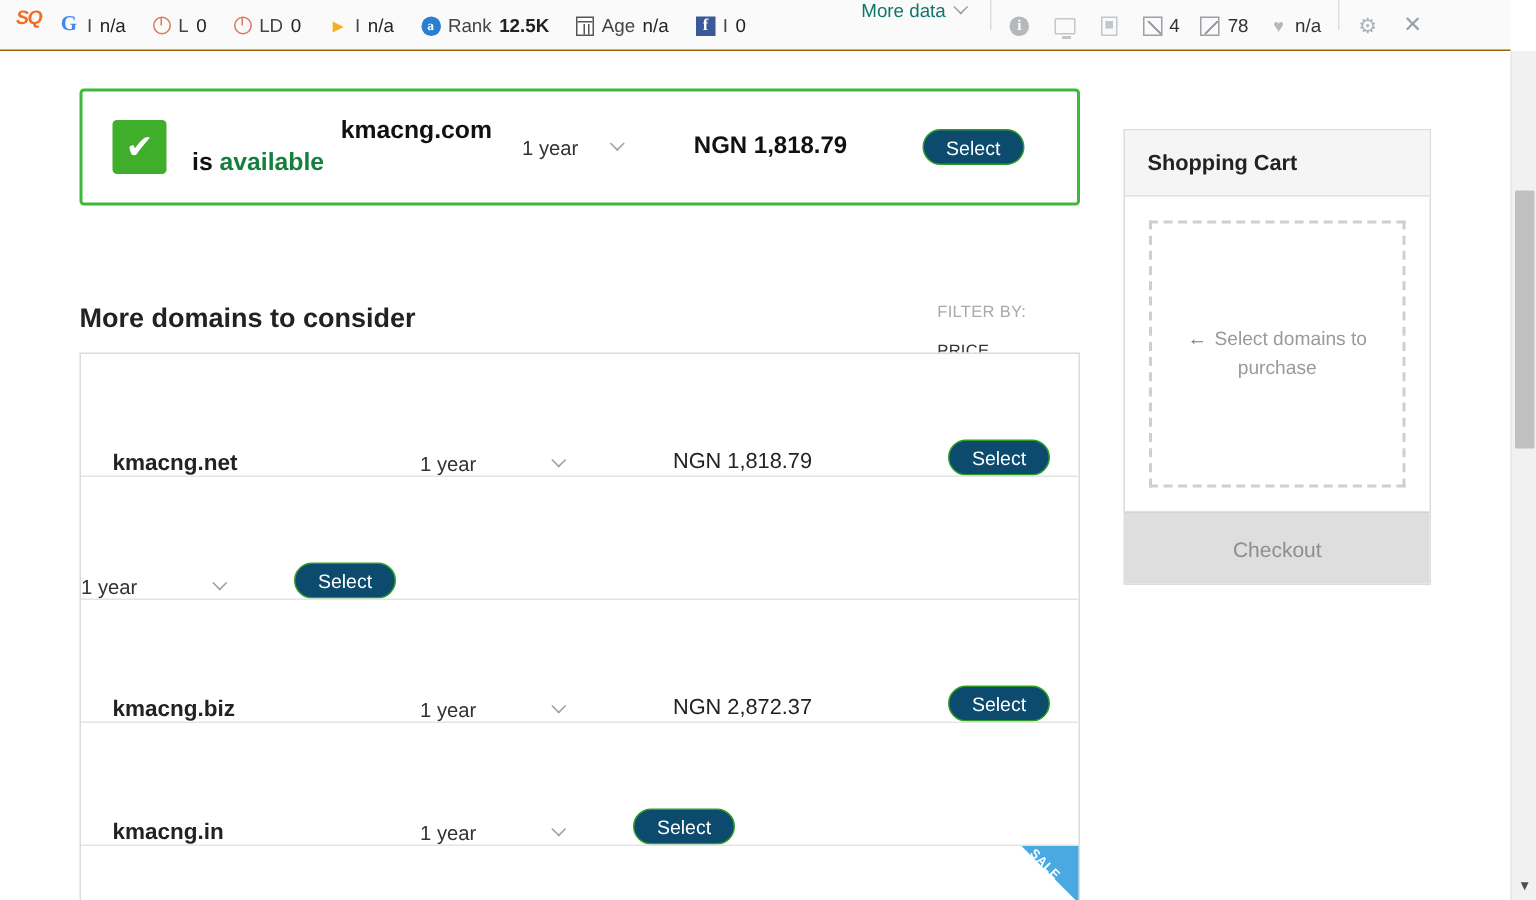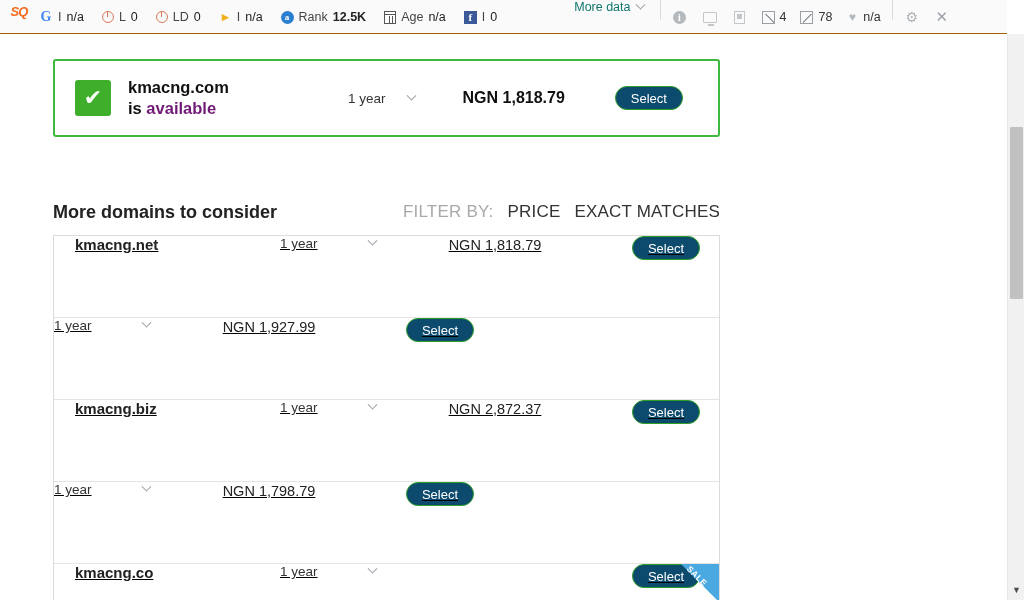--- a/index.html
+++ b/index.html
@@ -255,29 +255,30 @@
   }
   .avail-names {
     margin-left: 17px;
     line-height: 1.25;
     width: 200px;
   }
   .avail-domain {
     font-size: 16.5px;
     font-weight: bold;
     color: #111;
+    text-align: right;
   }
   .avail-state {
     font-size: 16.5px;
     font-weight: bold;
     color: #111;
   }
   .avail-state em {
     font-style: normal;
-    color: #701a75;
+    color: #15803d;
   }
   .term-box {
     display: flex;
     align-items: center;
     gap: 22px;
     font-size: 13.5px;
     color: #333;
     cursor: pointer;
   }
   #avail-banner .term-box { margin-left: 20px; }
@@ -314,43 +315,43 @@
   #more-title {
     font-size: 18px;
     font-weight: bold;
     color: #222;
   }
   .filters {
     margin-left: auto;
     display: flex;
     align-items: baseline;
     gap: 14px;
-    font-size: 17px;
+    font-size: 11px;
     letter-spacing: .2px;
+    flex-direction: column;
   }
   .filters .flabel { color: #a9a9a9; }
   .filters .fopt { color: #333; cursor: pointer; }
 
   
   #domain-list {
     position: absolute;
     left: 53px; top: 167px;
     width: 667px;
     margin-top: 34px;
     border: 1px solid #dcdcdc;
     background: #fff;
   }
   .drow {
     position: relative;
     height: 82px;
     display: flex;
-    align-items: flex-start;
+    align-items: flex-end;
     border-bottom: 1px solid #e4e4e4;
     overflow: hidden;
-    text-decoration: underline;
   }
   .drow:last-child { border-bottom: none; }
   .dname {
     margin-left: 21px;
     width: 205px;
     font-size: 15px;
     font-weight: bold;
     color: #222;
   }
   .drow .term-box { width: 110px; justify-content: space-between; padding-right: 14px;}
@@ -604,45 +605,40 @@
         <span class="dprice">NGN 1,818.79</span>
       </div>
       <div class="btn-select">Select</div>
     </div>
 
     <div class="drow">
       <div class="term-box">
         <span>1 year</span>
         <span class="chev"></span>
       </div>
-      <div class="dprice-wrap">
-        <span class="dprice">NGN 1,927.99</span>
-      </div>
       <div class="btn-select">Select</div>
     </div>
 
     <div class="drow">
       <div class="dname">kmacng.biz</div>
       <div class="term-box">
         <span>1 year</span>
         <span class="chev"></span>
       </div>
       <div class="dprice-wrap">
         <span class="dprice">NGN 2,872.37</span>
       </div>
       <div class="btn-select">Select</div>
     </div>
 
     <div class="drow">
+      <div class="dname">kmacng.in</div>
       <div class="term-box">
         <span>1 year</span>
         <span class="chev"></span>
-      </div>
-      <div class="dprice-wrap">
-        <span class="dprice">NGN 1,798.79</span>
       </div>
       <div class="btn-select">Select</div>
     </div>
 
     <div class="drow">
       <div class="dname">kmacng.co</div>
       <div class="term-box">
         <span>1 year</span>
         <span class="chev"></span>
       </div>
@@ -654,18 +650,27 @@
         </span>
       </div>
       <div class="btn-select">Select</div>
       <div class="sale-ribbon">
         <span class="tri"></span>
         <span class="txt">SALE</span>
       </div>
     </div>
   </div>
 
+  <div id="cart">
+    <div id="cart-head">Shopping Cart</div>
+    <div id="cart-body">
+      <div id="cart-drop">
+        <span><span class="arrow">←</span><span>Select domains to purchase</span></span>
+      </div>
+    </div>
+    <div id="cart-checkout">Checkout</div>
+  </div>
 </div>
 
 <div id="scroll-track">
   <div id="scroll-thumb"></div>
   <div id="scroll-down">▼</div>
 </div>
 
 </body></html>

